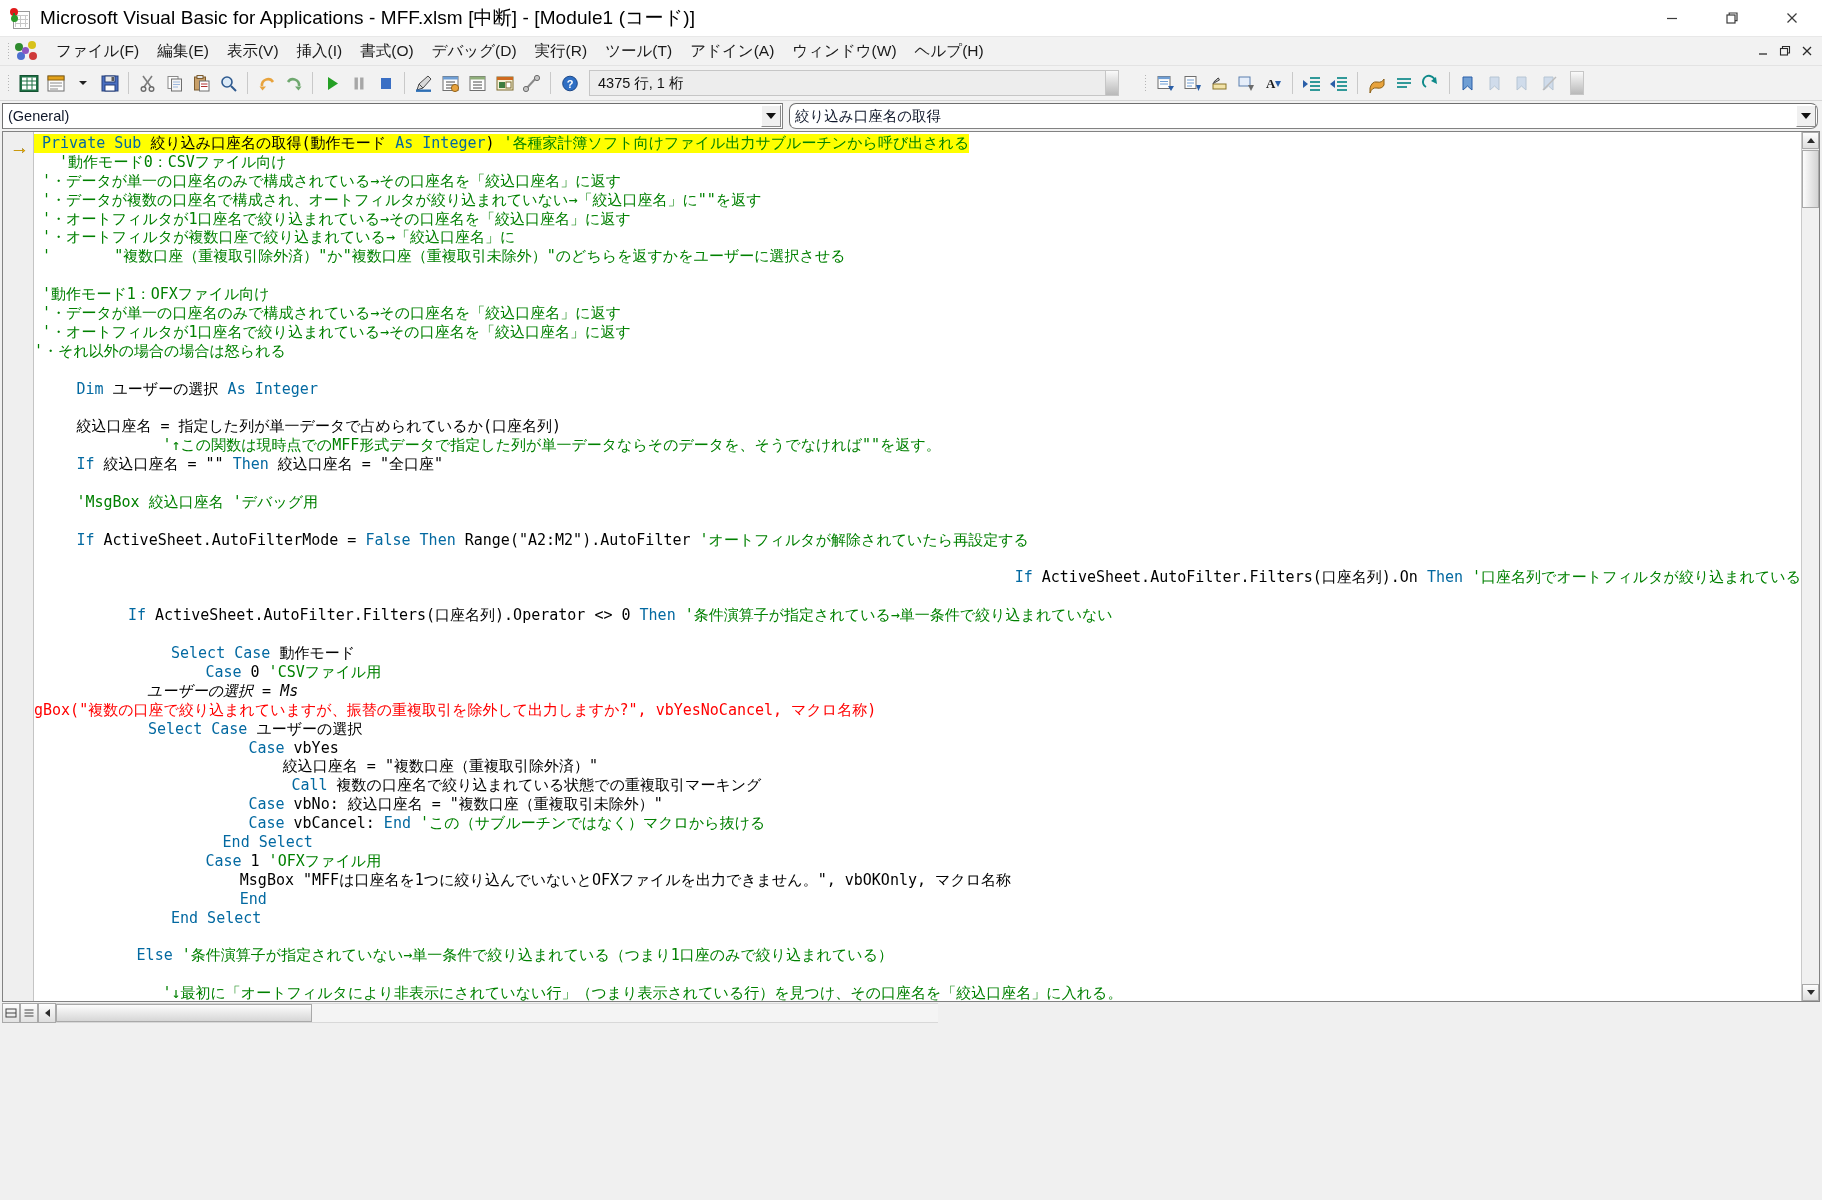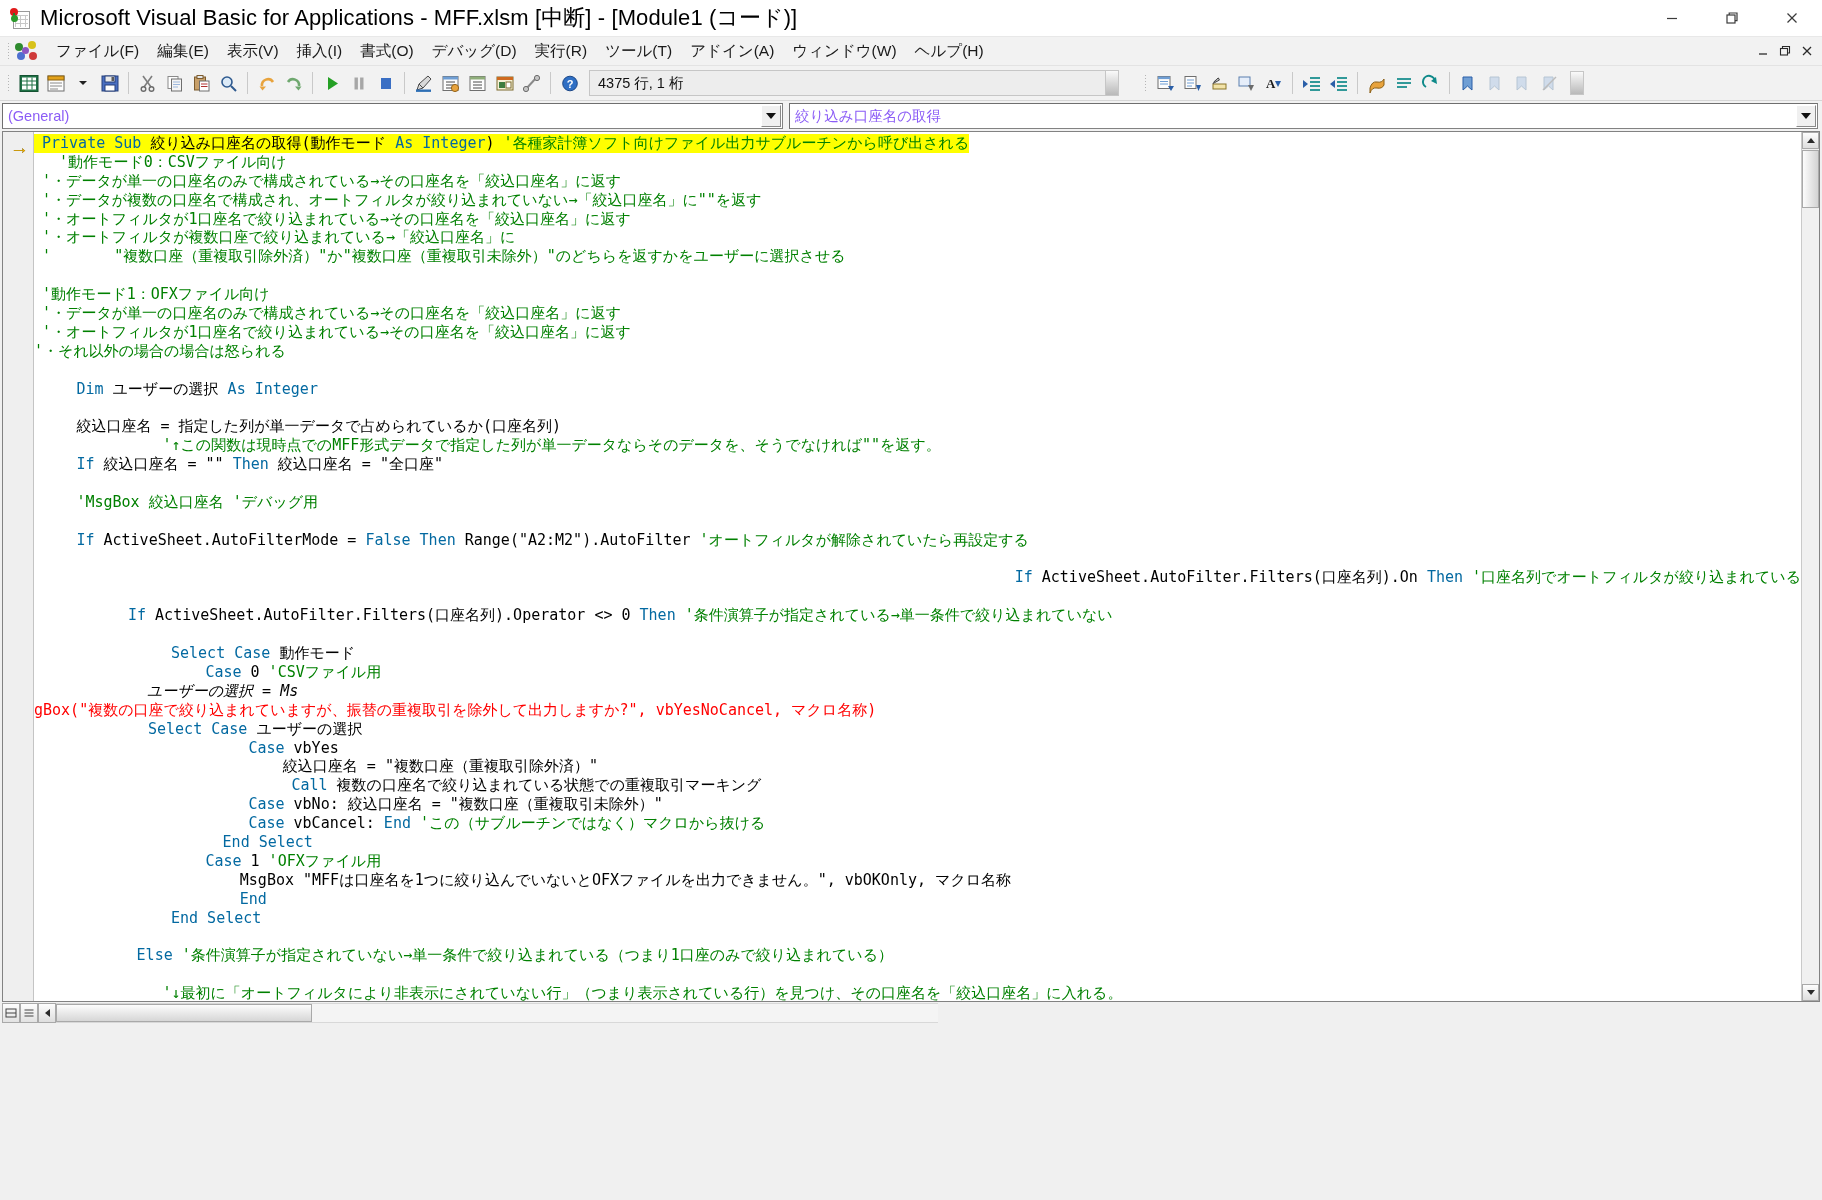--- a/index.html
+++ b/index.html
@@ -44,21 +44,21 @@
     position:absolute; left:1px; top:3px; right:1px; bottom:1px;
     background:
       repeating-linear-gradient(to bottom, #c8c8c8 0 1px, transparent 1px 4px),
       repeating-linear-gradient(to right, #c8c8c8 0 1px, transparent 1px 5px);
   }
   .title-icon .ball1 { position:absolute; left:0px; top:1px; width:8px; height:8px; border-radius:50%; background:#e01b1b; }
   .title-icon .ball2 { position:absolute; left:1px; top:8px; width:7px; height:7px; border-radius:50%; background:#2c9a2c; }
   .title-icon .stem  { position:absolute; left:3px; top:6px; width:2px; height:9px; background:#2c7a2c; }
 
   .titlebar .title-text {
-    font-size: 22px;
+    font-size: 19px;
     color: #000000;
     white-space: nowrap;
     letter-spacing: 0.1px;
   }
   .win-buttons {
     position: absolute;
     right: 0; top: 0;
     height: 36px;
     display: flex;
     align-items: stretch;
@@ -172,41 +172,41 @@
     align-items: stretch;
     padding: 2px 4px 2px 2px;
   }
   .combo {
     background: #ffffff;
     border: 1px solid #828282;
     border-top-color:#6f6f6f; border-left-color:#6f6f6f;
     display: flex;
     align-items: center;
     font-size: 14.5px;
-    color: #8b5cf6;
+    color: #0f172a;
     position: relative;
     box-sizing: border-box;
   }
   .combo .txt { padding-left: 5px; white-space: nowrap; overflow: hidden; }
   .combo .arrow-btn {
     position: absolute; right: 1px; top: 1px; bottom: 1px;
     width: 18px;
     background: #f0f0f0;
     border: 1px solid #ffffff;
     border-right-color:#8a8a8a; border-bottom-color:#8a8a8a;
     display:flex; align-items:center; justify-content:center;
   }
   .arrow-dn {
     width:0;height:0;
     border-left:5px solid transparent;
     border-right:5px solid transparent;
     border-top:6px solid #111;
   }
   #combo-general { flex: 0 0 781px; margin-right: 6px; }
-  #combo-proc    { flex: 1 1 auto; }
+  #combo-proc    { flex: 1 1 auto; border-radius: 7px; }
 
   
   .code-wrap {
     position: relative;
     height: 871px;
     background: #ffffff;
     border: 1px solid #828282;
     margin: 0 2px;
     box-sizing: border-box;
     display: flex;

